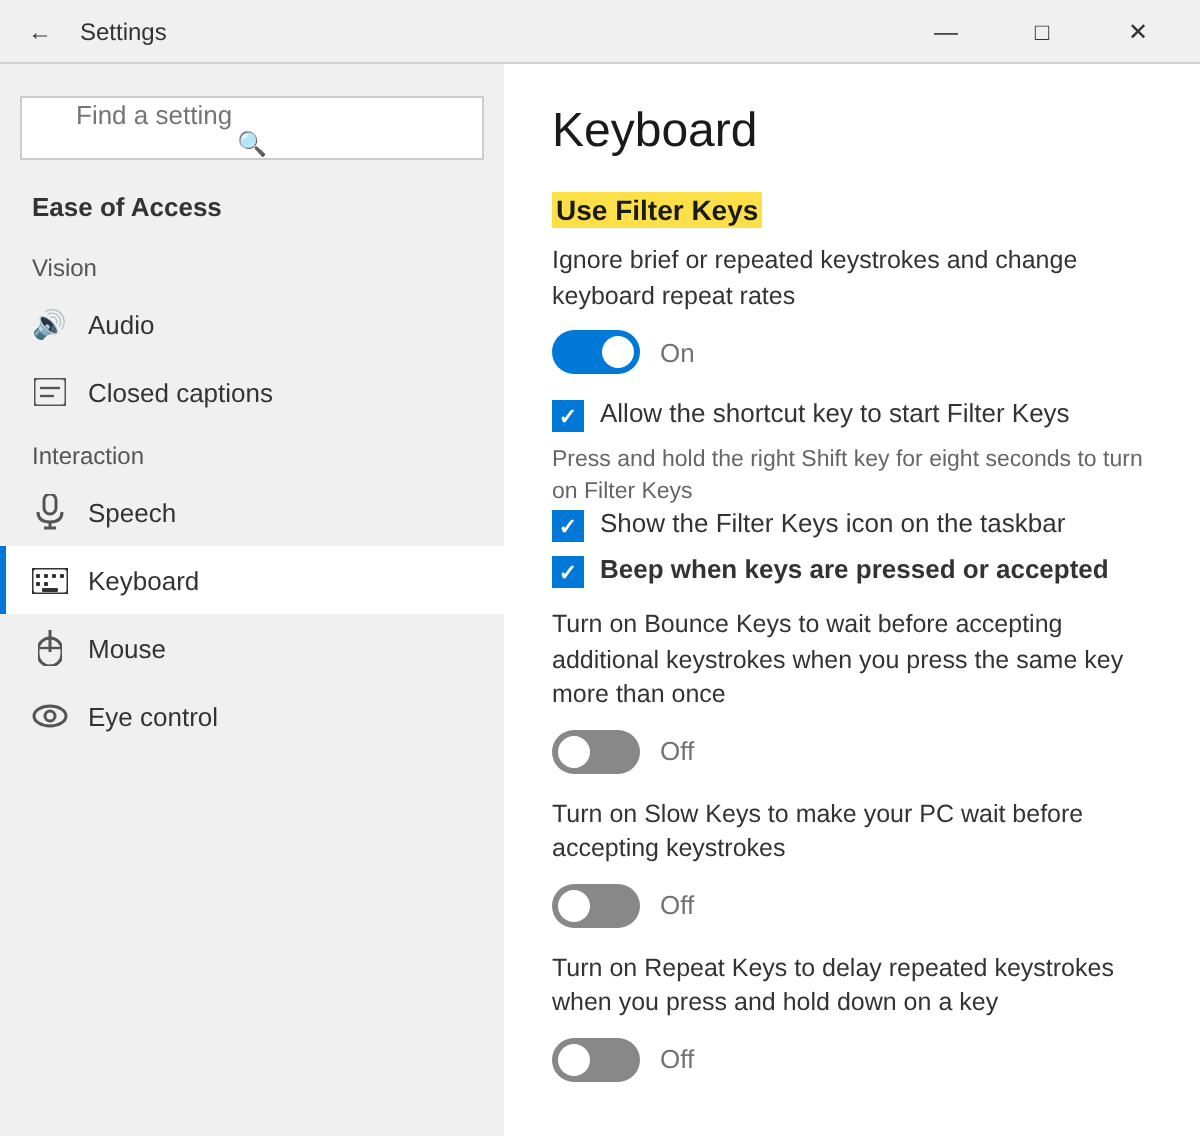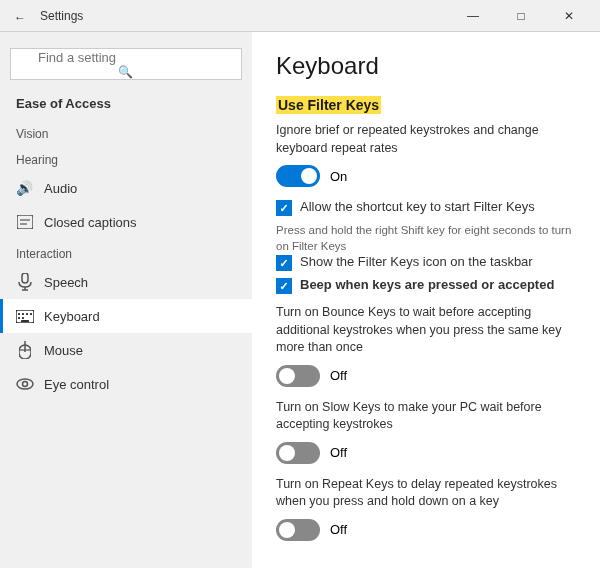--- a/index.html
+++ b/index.html
@@ -180,21 +180,21 @@
 
     .setting-row {
       display: flex;
       align-items: center;
       gap: 10px;
       margin-bottom: 12px;
     }
 
     .setting-row-label {
       font-size: 13px;
-      color: #000000;
+      color: #737373;
     }
 
     
     .toggle {
       width: 44px;
       height: 22px;
       border-radius: 11px;
       position: relative;
       cursor: pointer;
       flex-shrink: 0;
@@ -282,21 +282,20 @@
   <div class="sidebar">
     <div class="search-box">
       <input type="text" placeholder="Find a setting" style="">
       <span class="search-box-icon">🔍</span>
     </div>
 
     <div class="sidebar-section-label">Ease of Access</div>
 
     <div class="sidebar-category">Vision</div>
 
-    <div class="sidebar-category">Hearing</div>
     <div class="sidebar-item">
       <div class="sidebar-item-icon">🔊</div>
       <span>Audio</span>
     </div>
     <div class="sidebar-item">
       <div class="sidebar-item-icon">
         <svg width="16" height="14" viewBox="0 0 16 14">
             <rect x="0" y="0" width="16" height="14" rx="2" fill="none" stroke="#555" stroke-width="1.5"></rect>
             <line x1="3" y1="5" x2="13" y2="5" stroke="#555" stroke-width="1.2"></line>
             <line x1="3" y1="9" x2="10" y2="9" stroke="#555" stroke-width="1.2"></line>

